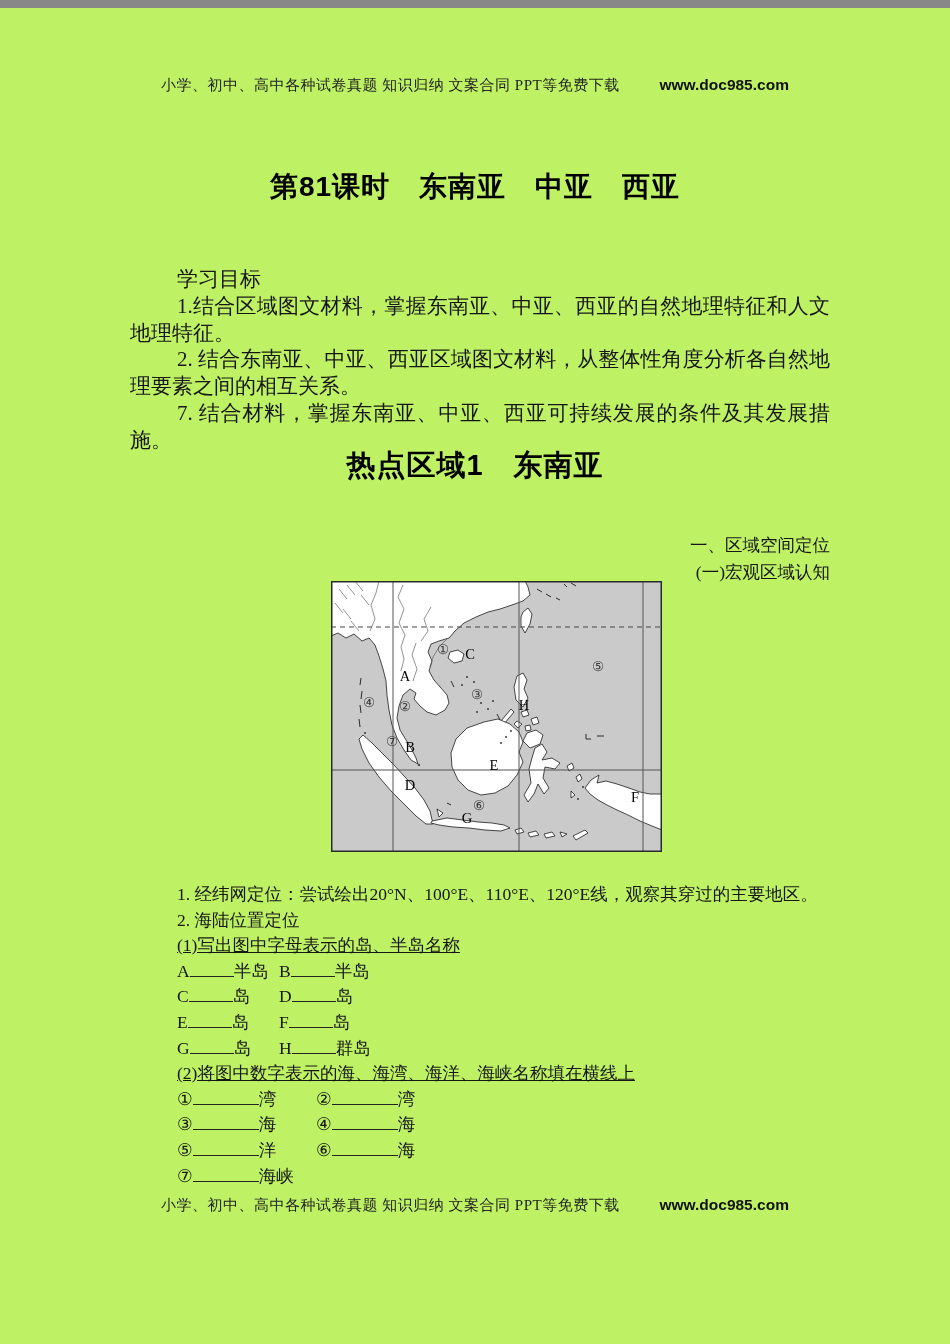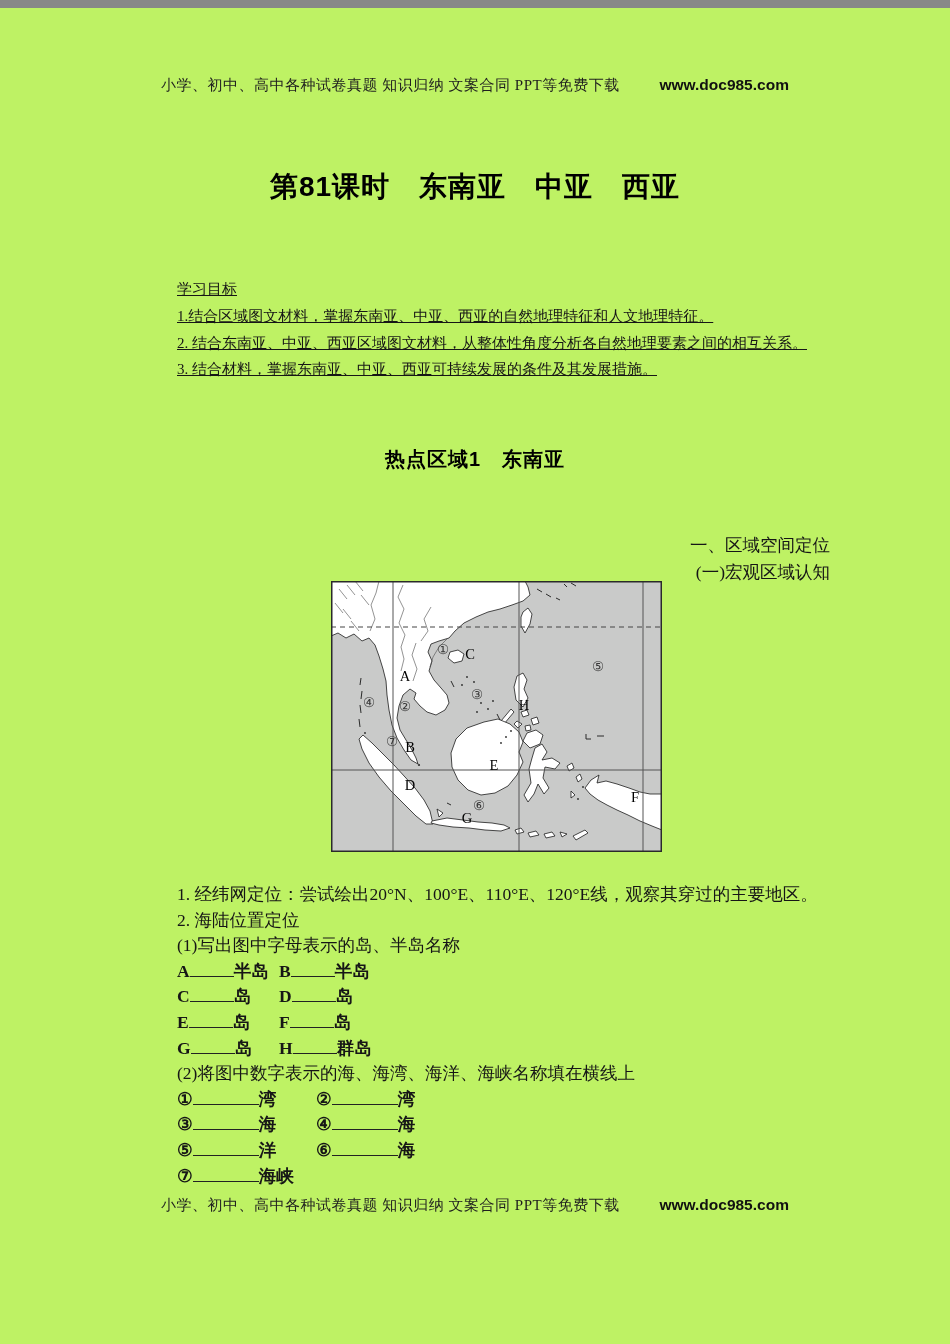--- a/index.html
+++ b/index.html
@@ -21,29 +21,29 @@
     margin-left:36px; font-size:15.5px; color:#111;
   }
   
   .doc-title{
     position:absolute; top:160px; left:0; width:100%; margin:0;
     text-align:center; font-size:28px; font-weight:bold;
     font-family:"Liberation Sans", sans-serif; color:#000; letter-spacing:1px;
   }
   
   .objectives{
-    position:absolute; left:130px; top:268px; width:700px;
-    font-size:15px; line-height:26.8px; text-align:justify;text-decoration:underline;
+    position:absolute; left:130px; top:258px; width:700px;
+    font-size:21px; line-height:26.8px; text-align:justify;
   }
   .objectives .obj-heading{ text-indent:47px; }
   .objectives p{ margin:0; text-indent:47px; }
   
   .section-title{
     position:absolute; top:438px; left:0; width:100%; margin:0;
-    text-align:center; font-size:20px; font-weight:bold;
+    text-align:center; font-size:29px; font-weight:bold;
     font-family:"Liberation Sans", sans-serif; color:#000; letter-spacing:1px;
   }
   .subsection{
     position:absolute; left:130px; top:524px; width:700px;
     font-size:17.5px; line-height:26.5px;text-align:right;
   }
   .subsection .sub1{ padding-left:47px; }
   .subsection .sub2{ padding-left:31px; }
   
   .map-wrap{
@@ -55,23 +55,23 @@
     font-family:"Liberation Serif", serif; line-height:1; white-space:nowrap;
   }
   .map-letter{ font-size:14.5px; color:#000; }
   .map-number{ font-size:13.5px; color:#3a3a3a; }
   
   .qa{
     position:absolute; left:130px; top:874px; width:716px;
     font-size:17.5px; line-height:25.6px;
   }
   .qa .qline{ padding-left:47px; }
-  .qa .intro{ padding-left:47px; }
+  .qa .intro{ padding-left:47px;text-decoration:underline; }
   .blank-row{ padding-left:47px; height:25.6px; }
-  .blank-item{ display:inline-block;font-weight:bold; }
+  .blank-item{ display:inline-block; }
   .row-islands .blank-item:first-child{ width:102px; }
   .row-seas   .blank-item:first-child{ width:139px; }
   .bl{ display:inline-block; }
   .bu{
     display:inline-block; border-bottom:1.5px solid #222;
     height:14px;
   }
   .row-islands .bu{ width:44px; }
   .row-seas   .bu{ width:66px; }
   .bs{ display:inline-block; }
@@ -85,21 +85,21 @@
     <span class="promo">小学、初中、高中各种试卷真题 知识归纳 文案合同 PPT等免费下载</span>
     <span class="site">www.doc985.com</span>
   </div>
 
   <h1 class="doc-title">第81课时　东南亚　中亚　西亚</h1>
 
   <div class="objectives">
     <div class="obj-heading">学习目标</div>
     <p>1.结合区域图文材料，掌握东南亚、中亚、西亚的自然地理特征和人文地理特征。</p>
     <p>2. 结合东南亚、中亚、西亚区域图文材料，从整体性角度分析各自然地理要素之间的相互关系。</p>
-    <p>3. 结合材料，掌握东南亚、中亚、西亚可持续发展的条件及其发展措施。</p>
+    <p>7. 结合材料，掌握东南亚、中亚、西亚可持续发展的条件及其发展措施。</p>
   </div>
 
   <h2 class="section-title">热点区域1　东南亚</h2>
 
   <div class="subsection">
     <div class="sub1">一、区域空间定位</div>
     <div class="sub2">(一)宏观区域认知</div>
   </div>
 
   <div class="map-wrap">

